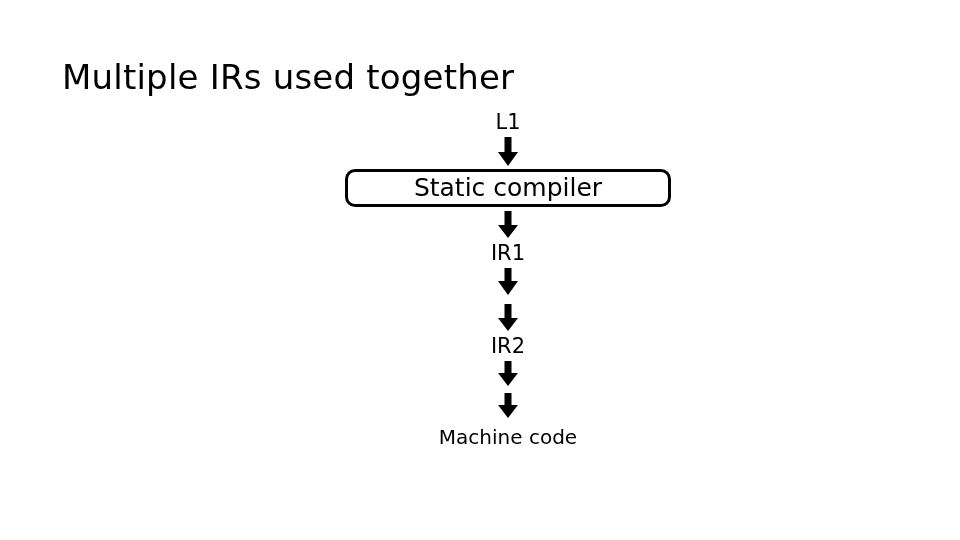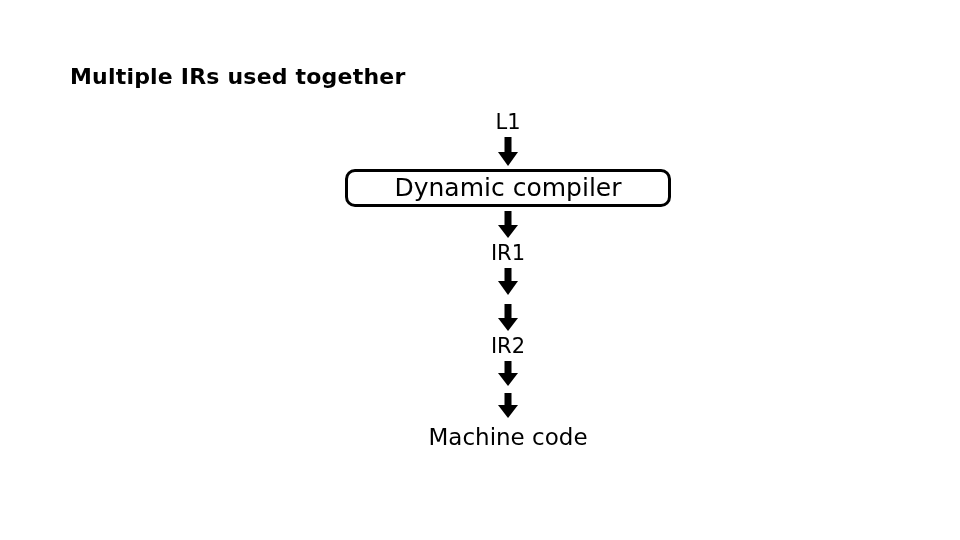--- a/index.html
+++ b/index.html
@@ -12,24 +12,24 @@
     height: 540px;
     overflow: hidden;
     font-family: "DejaVu Sans", sans-serif;
     color: #000000;
     position: relative;
   }
 
   
   #slide-title {
     position: absolute;
-    left: 70px;
+    left: 62px;
     top: 55px;
-    font-size: 22px;
-    font-weight: 700;
+    font-size: 34px;
+    font-weight: 400;
     line-height: 44px;
     letter-spacing: 0.2px;
     white-space: nowrap;
     color: #000000;
   }
 
   
   #flow {
     position: absolute;
     left: 0;
@@ -42,21 +42,21 @@
   }
 
   .flow-label {
     font-size: 21px;
     line-height: 25px;
     text-align: center;
     white-space: nowrap;
     color: #000000;
   }
   .flow-label.big {
-    font-size: 23px;
+    font-size: 20px;
     line-height: 29px;
   }
 
   
   .arrow {
     display: block;
   }
 
   
   .proc-box {
@@ -93,21 +93,21 @@
 
   <div class="sp-2"></div>
 
   <svg class="arrow" width="22" height="30" viewBox="0 0 22 30">
     <rect x="7.5" y="0" width="7" height="17" fill="#000000"></rect>
     <polygon points="1,15 21,15 11,29" fill="#000000"></polygon>
   </svg>
 
   <div class="sp-2"></div>
 
-  <div class="proc-box w1">Dynamic compiler</div>
+  <div class="proc-box w1">Static compiler</div>
 
   <div class="sp-4"></div>
 
   <svg class="arrow" width="22" height="28" viewBox="0 0 22 28">
     <rect x="7.5" y="0" width="7" height="16" fill="#000000"></rect>
     <polygon points="1,14 21,14 11,27" fill="#000000"></polygon>
   </svg>
 
   <div class="sp-2"></div>
 

